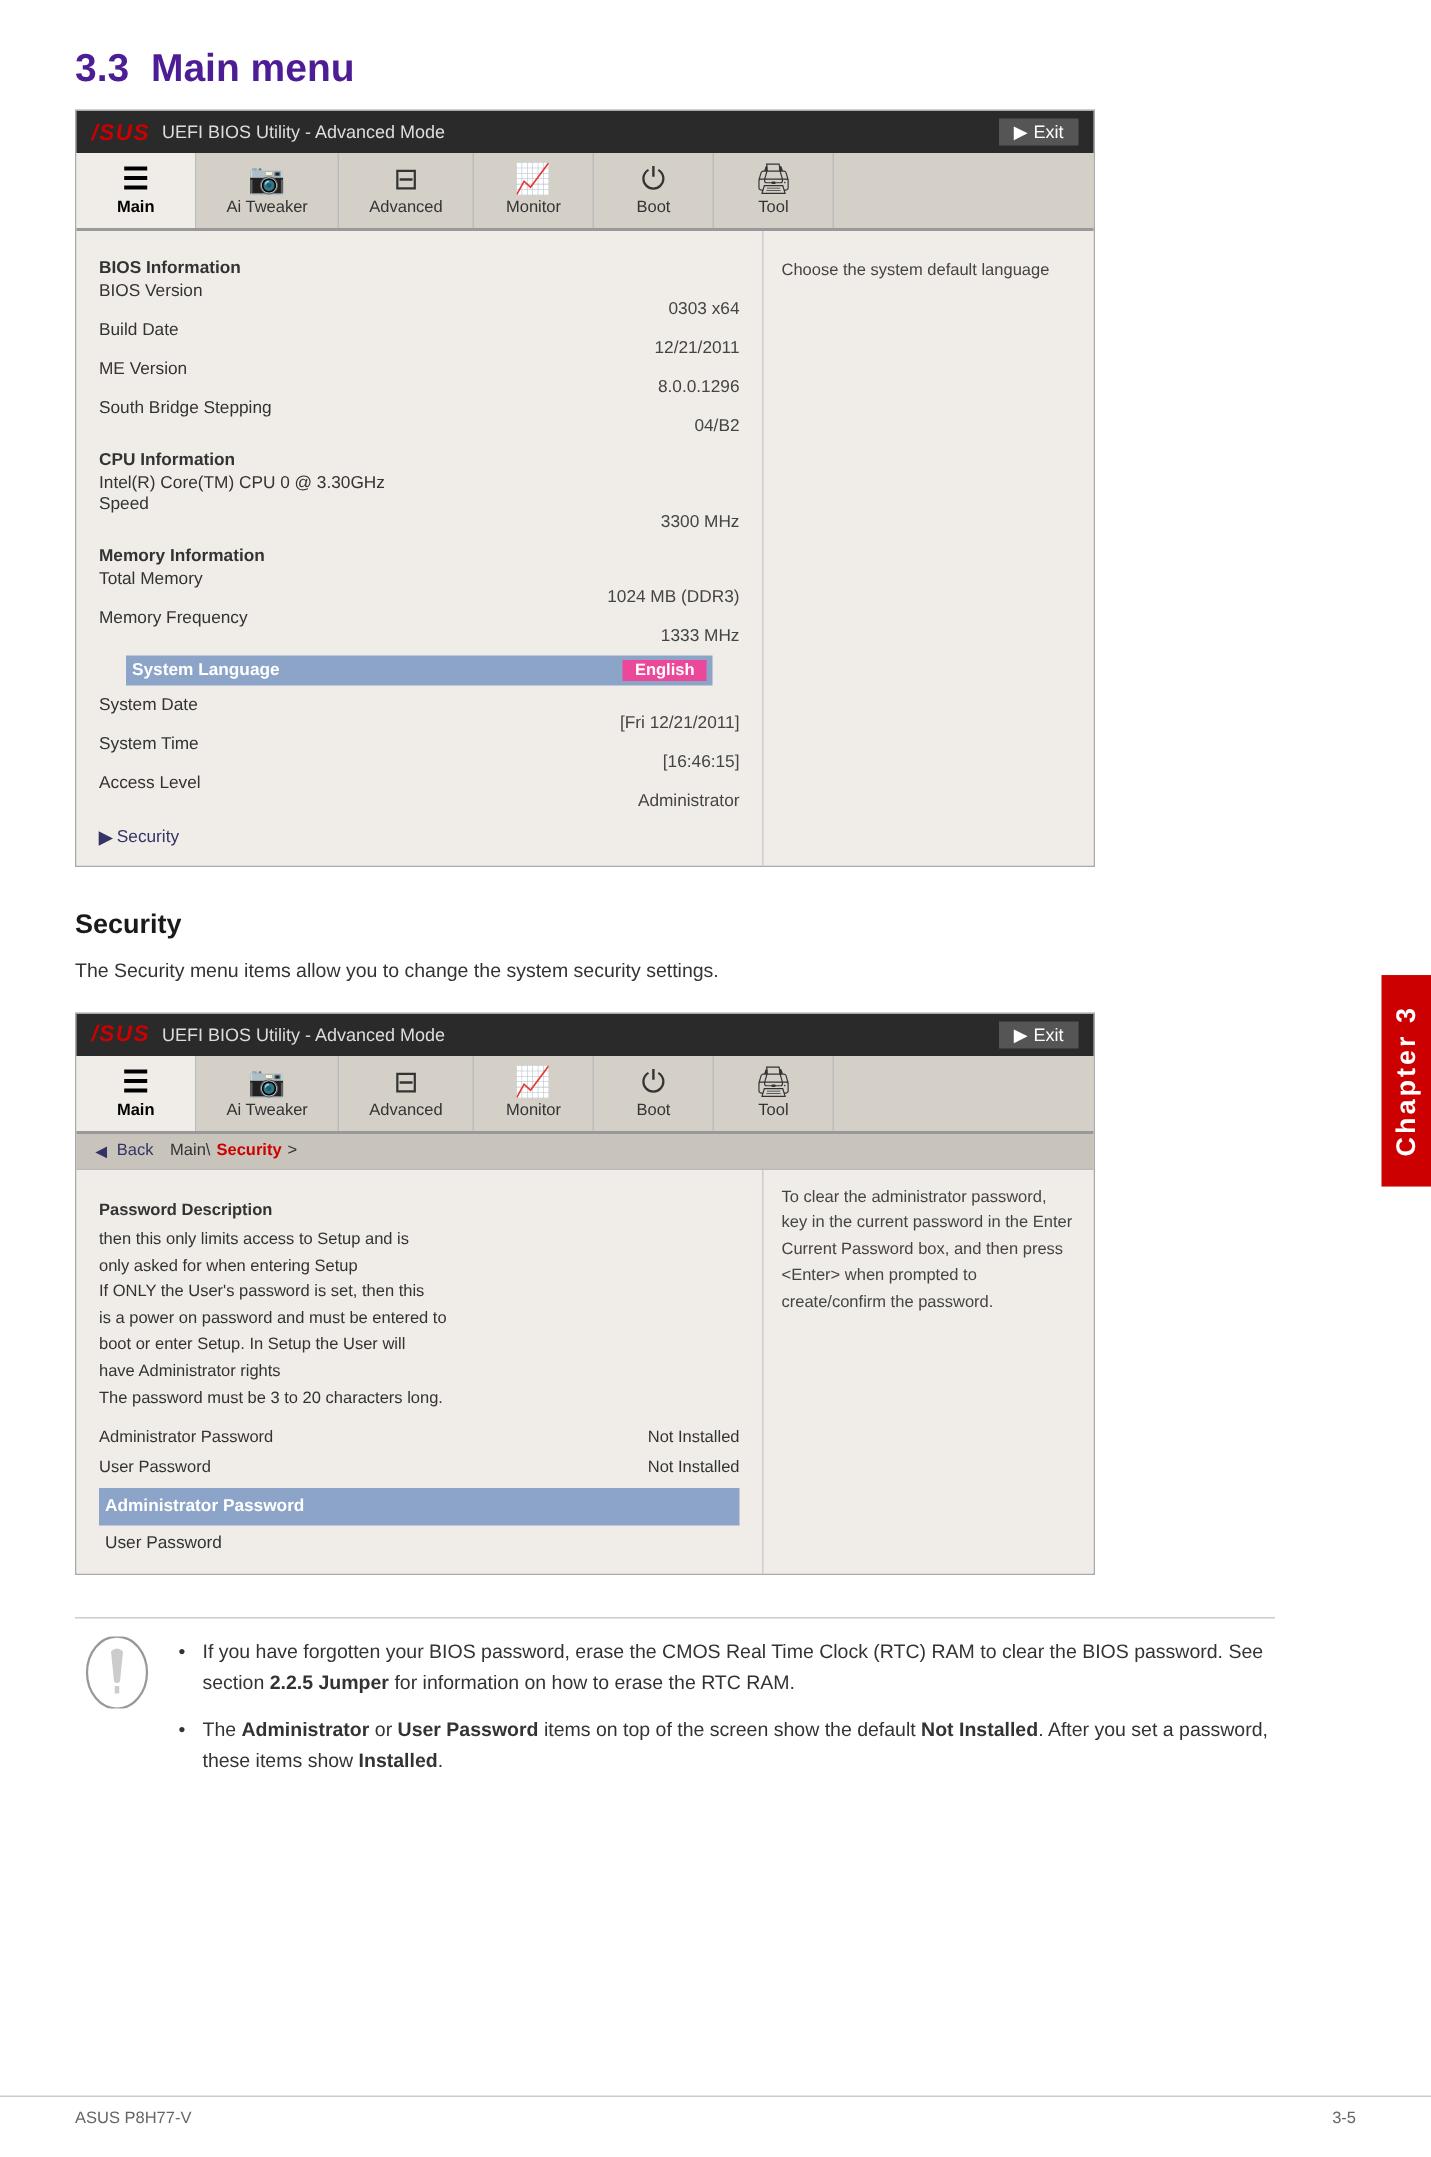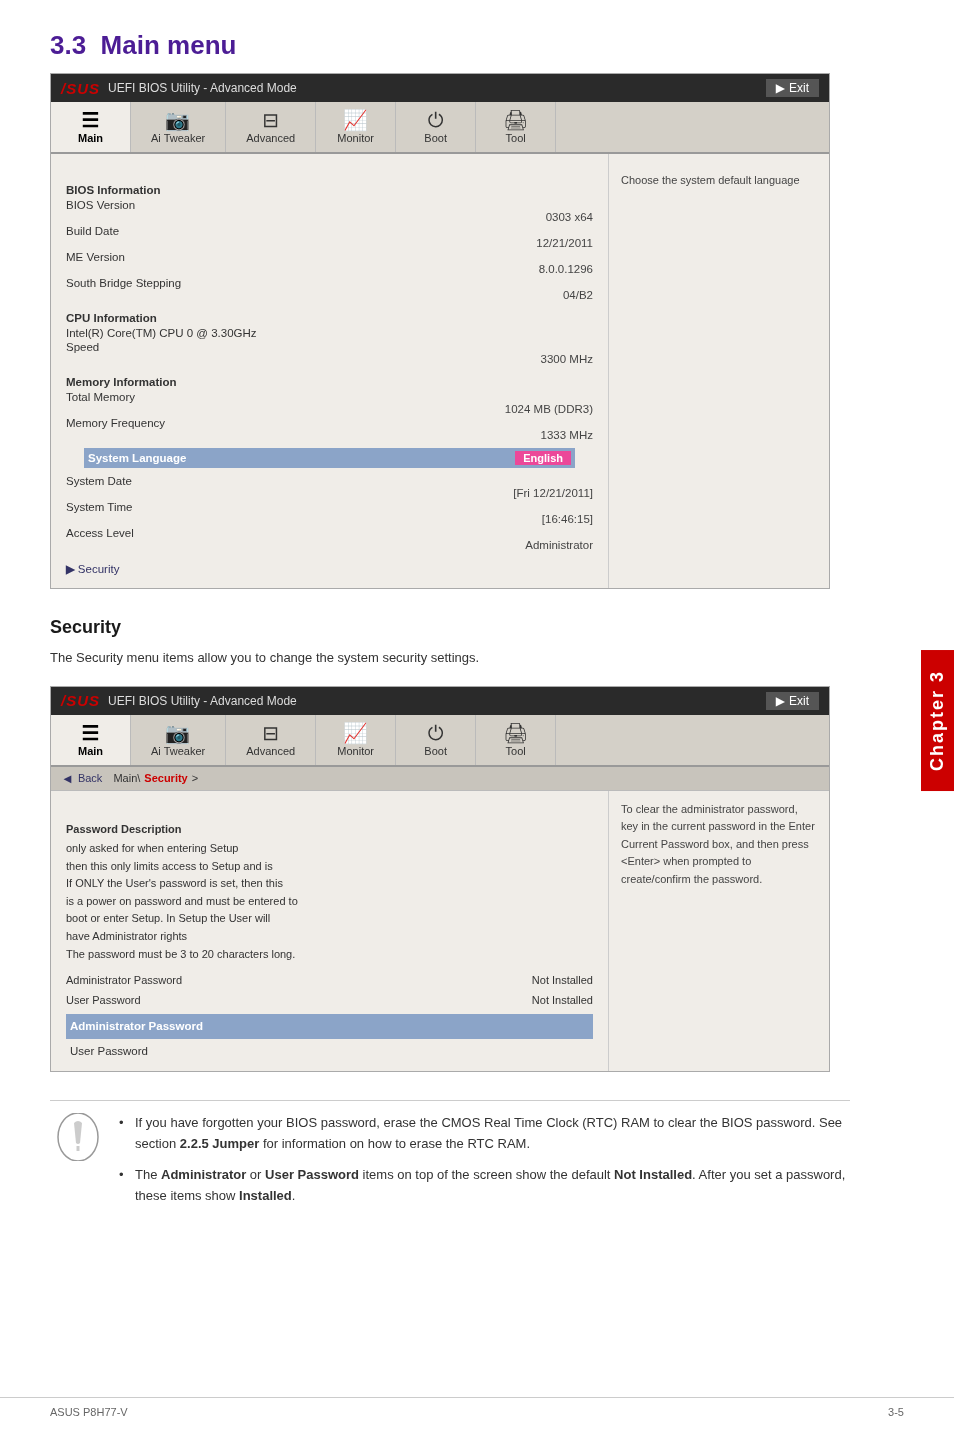--- a/index.html
+++ b/index.html
@@ -34,21 +34,21 @@
       color: #333;
       line-height: 1.5;
       margin-bottom: 18px;
     }
 
     
     .bios-frame {
       border: 1px solid #aaa;
       background: #e8e8e8;
       margin-bottom: 28px;
-      width: 780px;
+      width: 680px;
     }
 
     .bios-titlebar {
       background: #2a2a2a;
       color: #fff;
       display: flex;
       align-items: center;
       justify-content: space-between;
       padding: 5px 10px;
       font-size: 13px;
@@ -135,21 +135,21 @@
       padding: 18px 12px;
       font-size: 11px;
       color: #444;
       line-height: 1.5;
     }
 
     
     .bios-section-label {
       font-weight: bold;
       color: #333;
-      margin-top: 20px;
+      margin-top: 9px;
       margin-bottom: 2px;
     }
 
     .bios-info-row {
       display: flex;
       justify-content: space-between;
       padding: 1px 0;
       color: #333;
       font-size: 11.5px;
       flex-direction: column;
@@ -520,22 +520,22 @@
       <span>&nbsp;</span>
       <span>Main\</span>
       <span class="current">Security</span>
       <span>&gt;</span>
     </div>
 
     <div class="bios-body">
       <div class="bios-security-left">
         <div class="bios-section-label">Password Description</div>
         <div style="margin-bottom:8px">
+          <div>then this only limits access to Setup and is</div>
           <div>only asked for when entering Setup</div>
-          <div>then this only limits access to Setup and is</div>
           <div>If ONLY the User's password is set, then this</div>
           <div>is a power on password and must be entered to</div>
           <div>boot or enter Setup. In Setup the User will</div>
           <div>have Administrator rights</div>
           <div>The password must be 3 to 20 characters long.</div>
         </div>
 
         <div class="security-row">
           <span>Administrator Password</span>
           <span>Not Installed</span>

